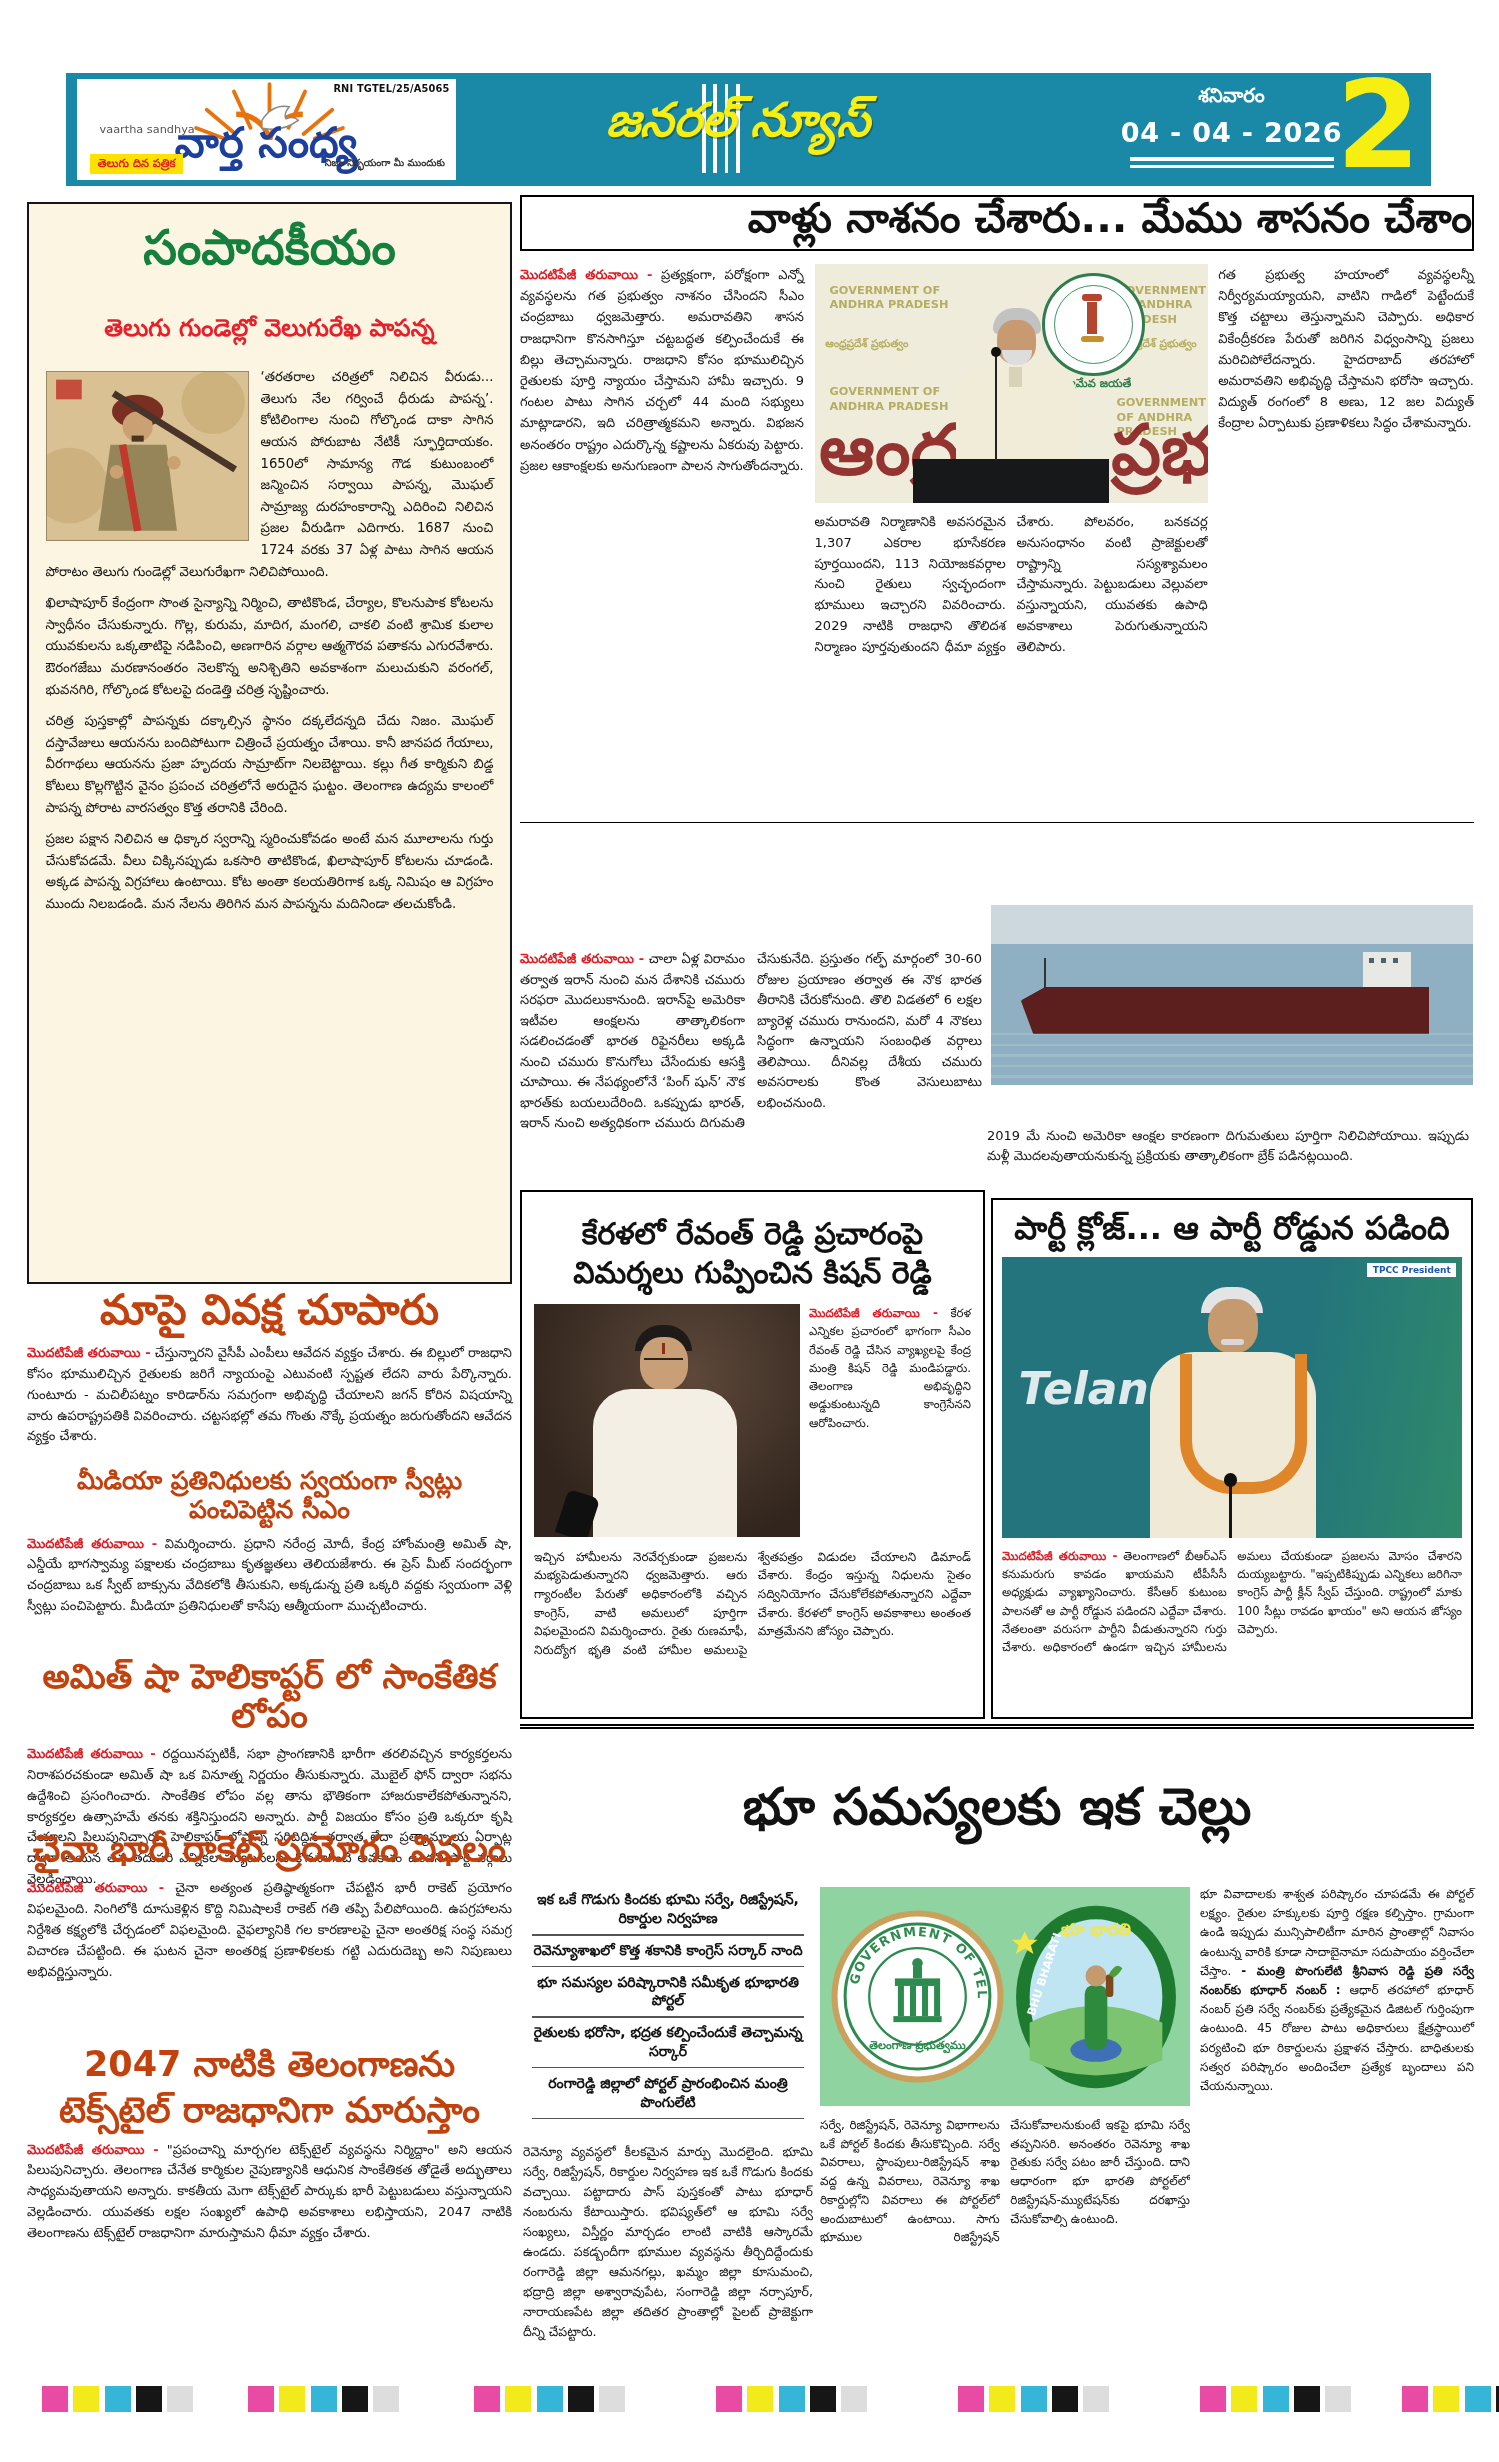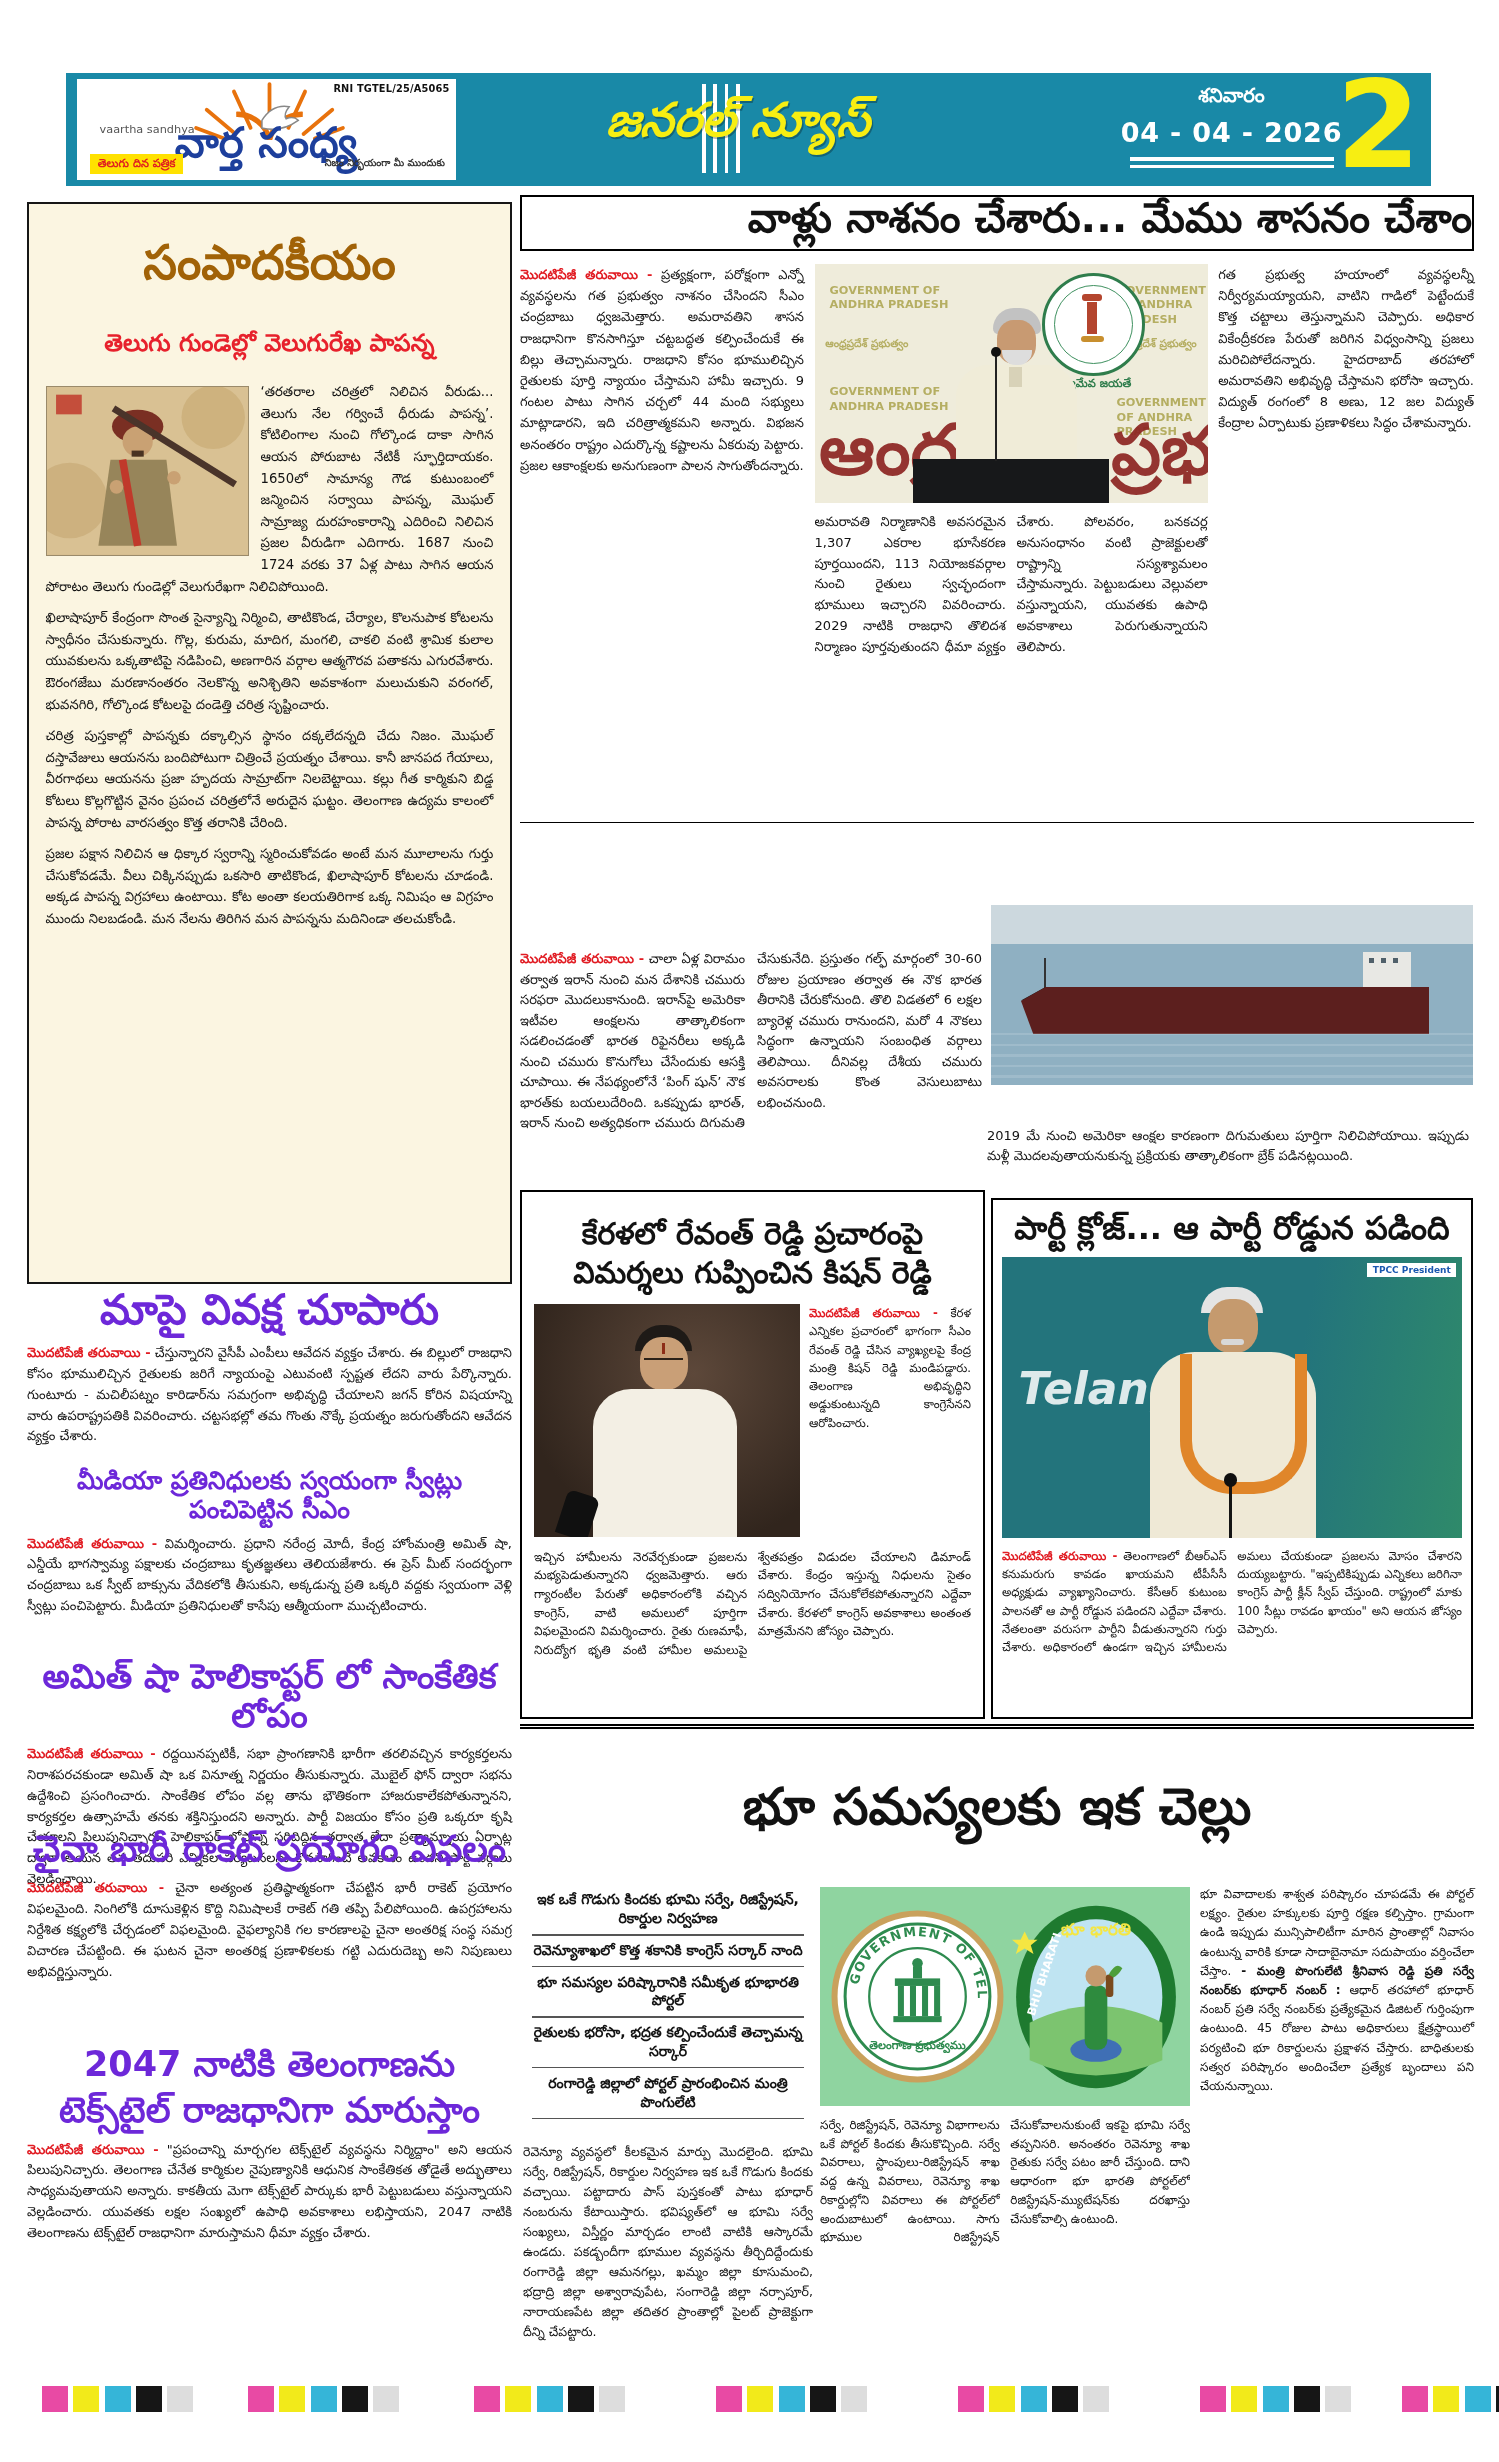--- a/index.html
+++ b/index.html
@@ -21,29 +21,29 @@
                  text-shadow:1.5px 2.3px 0 rgba(0,0,0,.28);line-height:1.5;}
   .date-block{left:1052px;top:10.6px;width:227px;text-align:center;color:#fff;}
   .day{font-size:19.6px;font-weight:700;}
   .date{font-size:27px;font-weight:800;margin-top:6px;letter-spacing:0.8px;}
   .rule1{height:4.5px;background:#fff;margin:9px auto 0;width:204px;}
   .rule2{height:3px;background:#fff;margin:3.8px auto 0;width:204px;}
   .page-num{right:10.6px;top:-4.5px;font-size:121px;font-weight:800;color:#f7ee12;line-height:113px;}
   
   .editorial{left:27px;top:202px;width:485px;height:1082px;background:#fbf5e1;border:2.3px solid #161616;
              box-sizing:border-box;padding:12px 16.6px;}
-  .ed-title{text-align:center;font-size:48px;font-weight:800;color:#a16207;margin-top:18px;}
+  .ed-title{text-align:center;font-size:48px;font-weight:800;color:#15803d;margin-top:3px;}
   .ed-sub{text-align:center;font-size:24px;font-weight:800;color:#e7212c;margin-top:27px;}
   .ed-body{margin-top:18px;font-size:13.2px;line-height:1.64;text-align:justify;}
   .ed-body p{margin:0 0 9.8px;}
   .ed-ill{float:left;width:201px;height:168px;margin:4.5px 12px 3px 0;position:relative;
           background:linear-gradient(#dcc79a,#c9ad7e);border:0.8px solid #9a8a6a;overflow:hidden;}
   
   .l-art{left:27px;width:485px;}
-  .l-h{text-align:center;font-weight:800;line-height:1.15;color:#6d28d9;}
+  .l-h{text-align:center;font-weight:800;line-height:1.15;color:#c2410c;}
   .l-b{margin-top:9px;font-size:13px;line-height:1.6;text-align:justify;}
   .lead{color:#e11b22;font-weight:800;}
   
   .r1-hbox{left:520px;top:195px;width:954px;height:56px;border:2.3px solid #000;box-sizing:border-box;
            display:flex;align-items:center;justify-content:flex-end;}
   .r1-h{font-size:41px;font-weight:800;white-space:nowrap;}
   .r1-cols{left:520px;top:264px;width:954px;height:558px;display:flex;gap:10.6px;}
   .colA{width:284px;}
   .colMid{width:393px;flex:none;}
   .colD{flex:1;}

